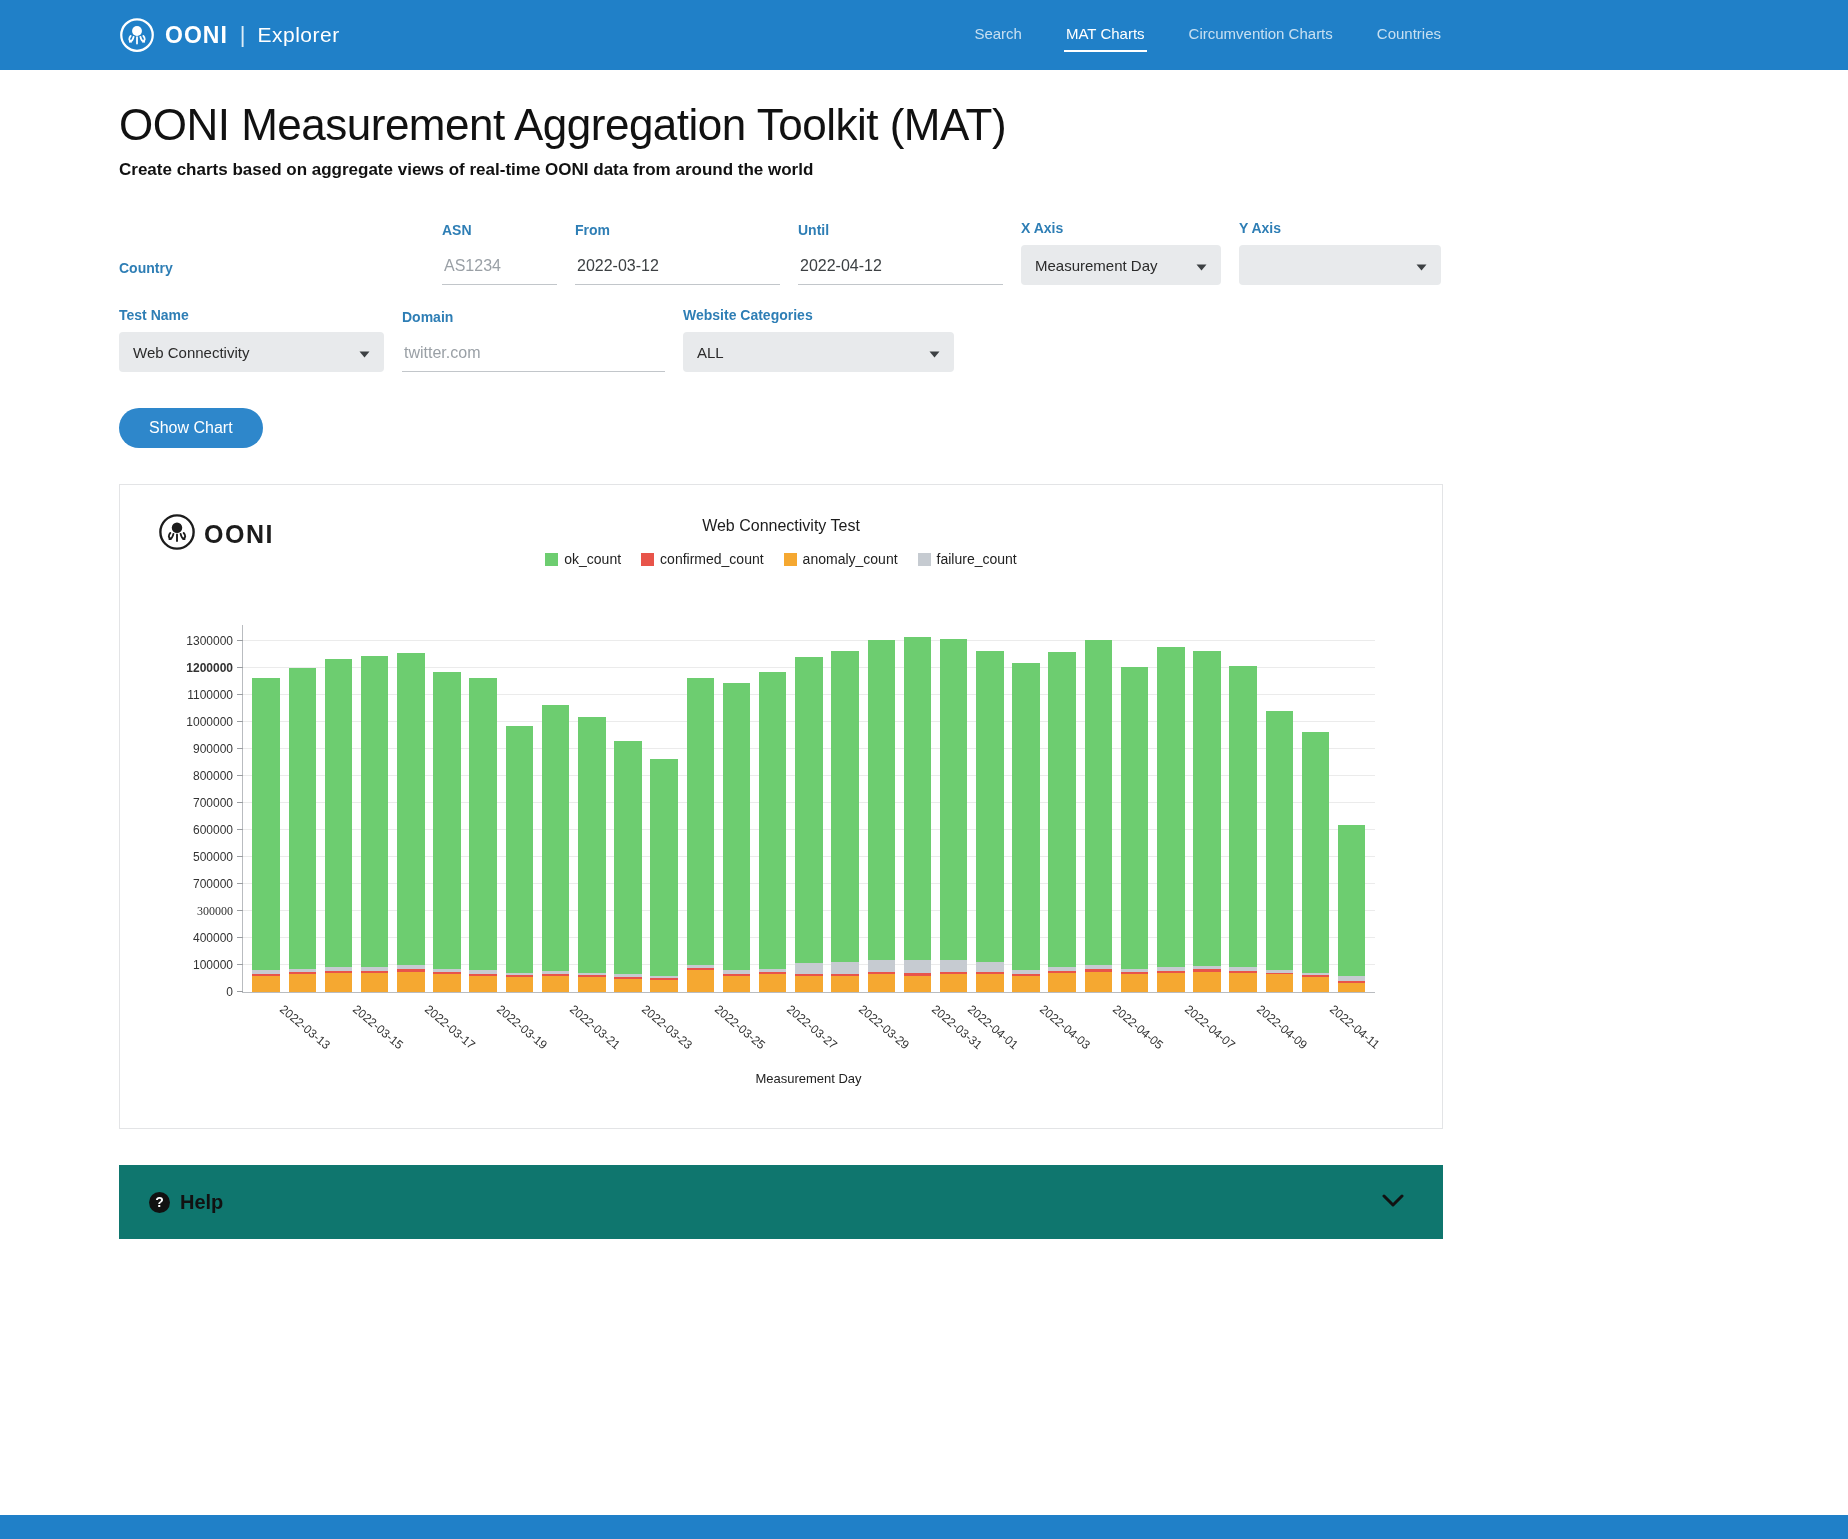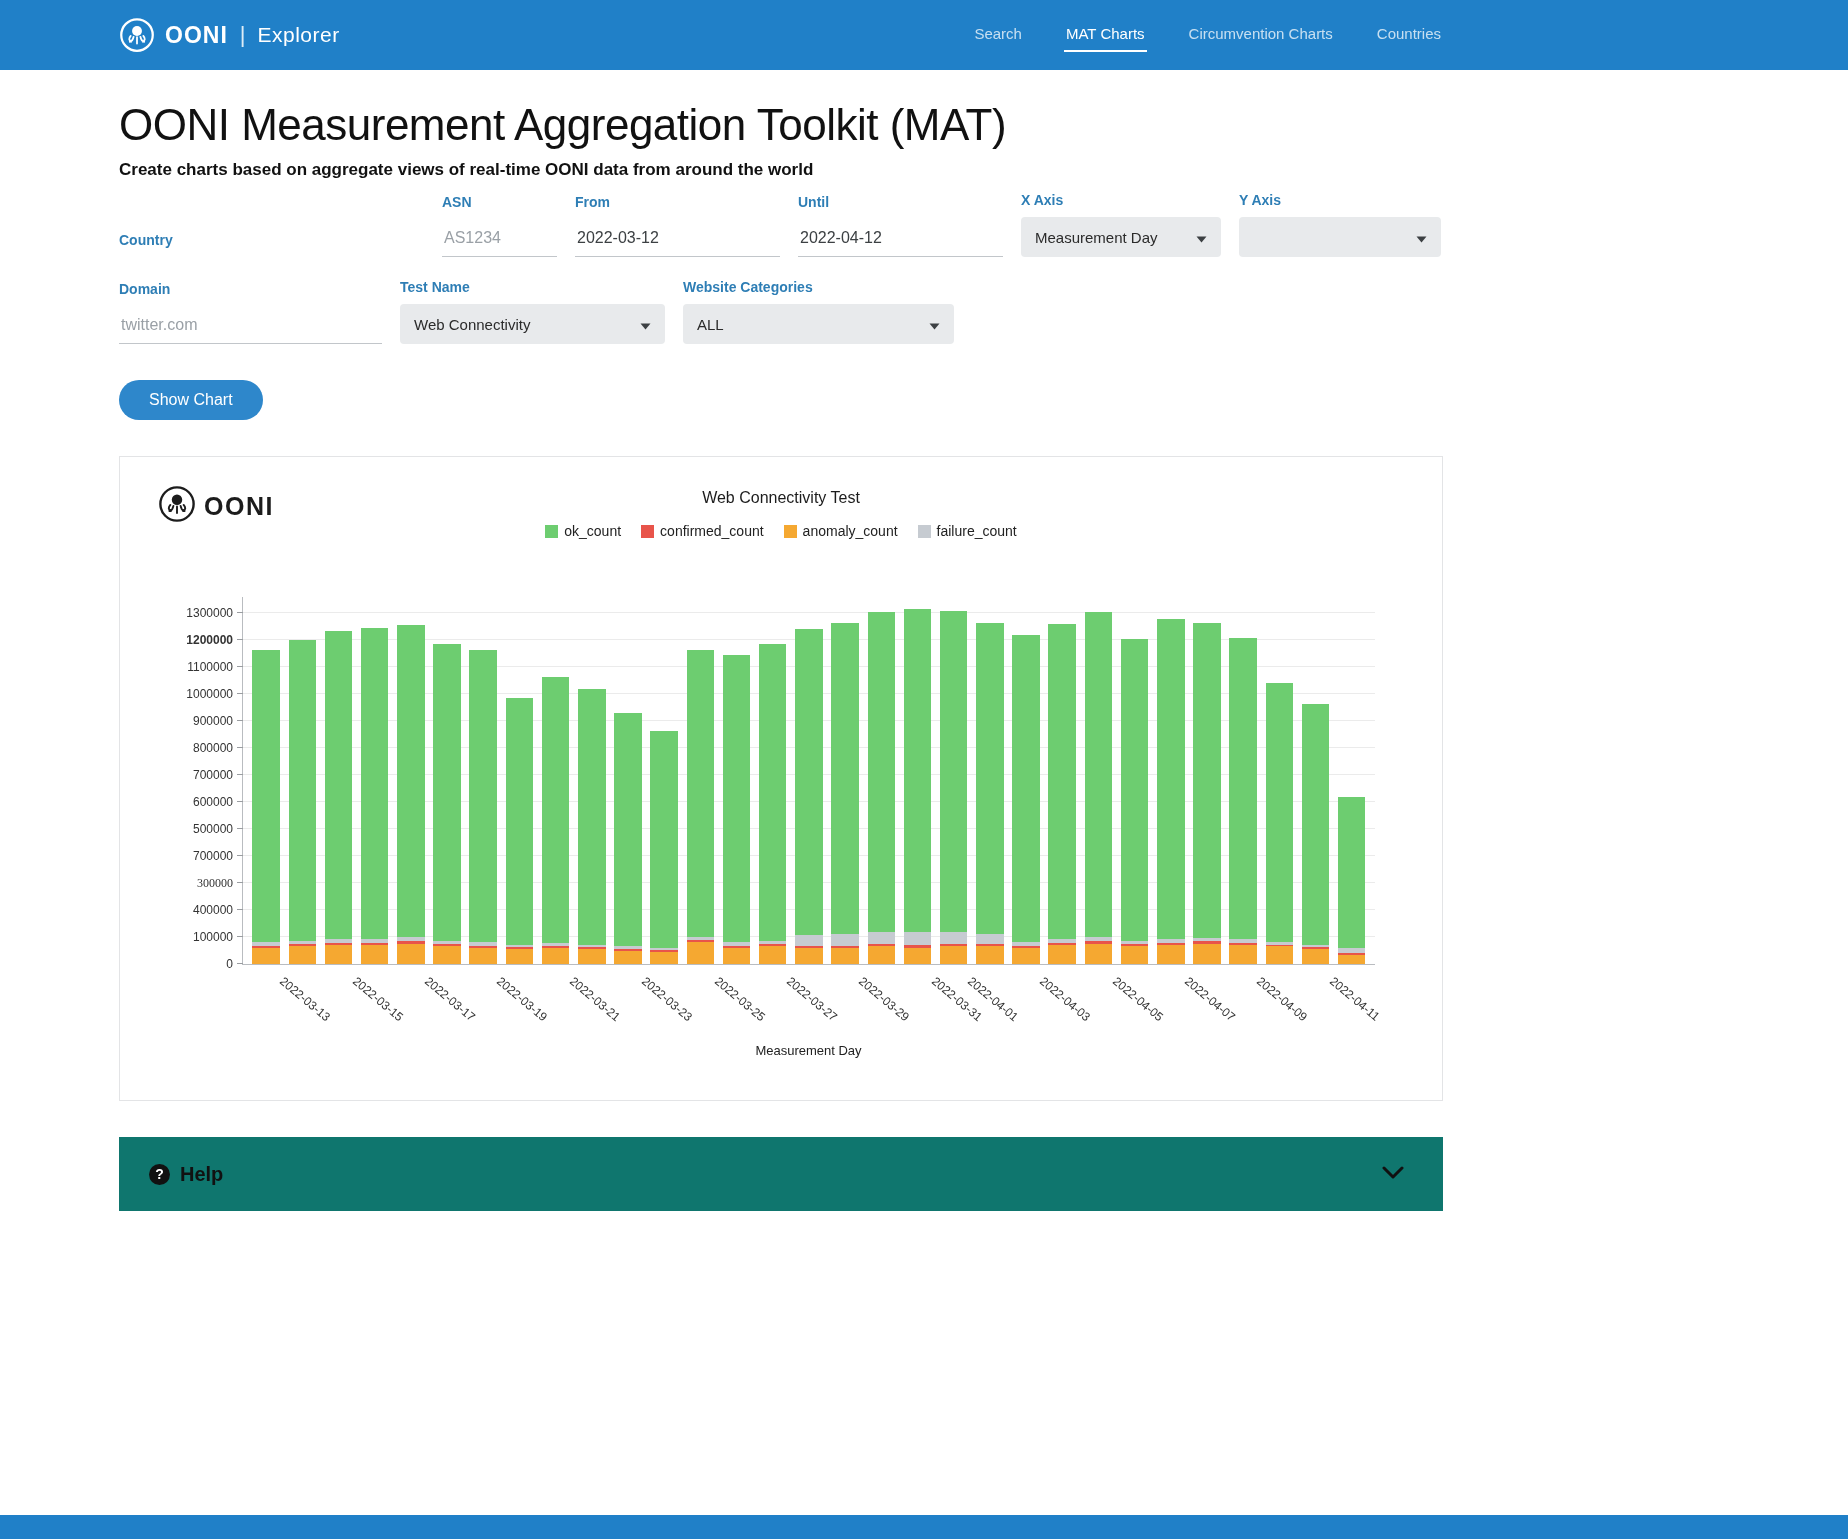--- a/index.html
+++ b/index.html
@@ -43,21 +43,21 @@
   nav.main-nav a.active { color:#fff; border-bottom:2px solid #fff; }
 
   
   h1.page-title {
     font-size:44px;
     font-weight:500;
     margin:30px 0 10px;
     color:#111;
     letter-spacing:-0.5px;
   }
-  .page-subtitle { font-size:17px; font-weight:bold; color:#111; margin:0 0 12px; }
+  .page-subtitle { font-size:17px; font-weight:bold; color:#111; margin:0 0 40px; }
 
   
   .form-row { display:flex; gap:18px; margin-bottom:22px; align-items:flex-end; }
   .field { display:flex; flex-direction:column; }
   .field-label { color:#2e7eb5; font-size:14px; font-weight:600; margin-bottom:9px; }
   .select {
     background:#e8eaec;
     border-radius:4px;
     height:40px;
     display:flex;
@@ -260,34 +260,34 @@
         <span class="caret">
           <svg width="11" height="7" viewBox="0 0 11 7">
               <path d="M0.5 0.5 L10.5 0.5 L5.5 6.5 Z" fill="#3c4043"></path>
             </svg>
         </span>
       </div>
     </div>
   </div>
 
   <div class="form-row">
-    <div class="field w-domain">
-      <span class="field-label">Domain</span>
-      <input class="text-input" type="text" placeholder="twitter.com" style="">
-    </div>
     <div class="field w-test">
       <span class="field-label">Test Name</span>
       <div class="select">
         <span>Web Connectivity</span>
         <span class="caret">
           <svg width="11" height="7" viewBox="0 0 11 7">
               <path d="M0.5 0.5 L10.5 0.5 L5.5 6.5 Z" fill="#3c4043"></path>
             </svg>
         </span>
       </div>
+    </div>
+    <div class="field w-domain">
+      <span class="field-label">Domain</span>
+      <input class="text-input" type="text" placeholder="twitter.com" style="">
     </div>
     <div class="field w-cat">
       <span class="field-label">Website Categories</span>
       <div class="select">
         <span>ALL</span>
         <span class="caret">
           <svg width="11" height="7" viewBox="0 0 11 7">
               <path d="M0.5 0.5 L10.5 0.5 L5.5 6.5 Z" fill="#3c4043"></path>
             </svg>
         </span>

